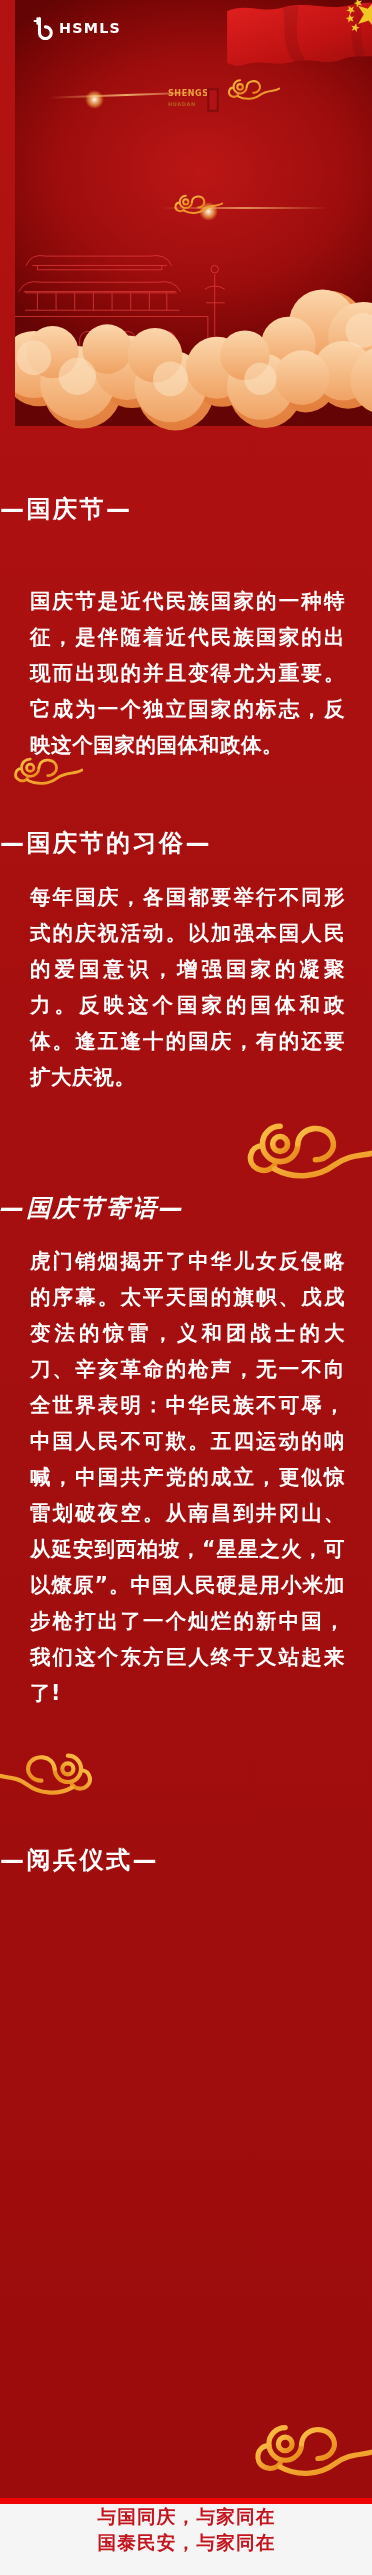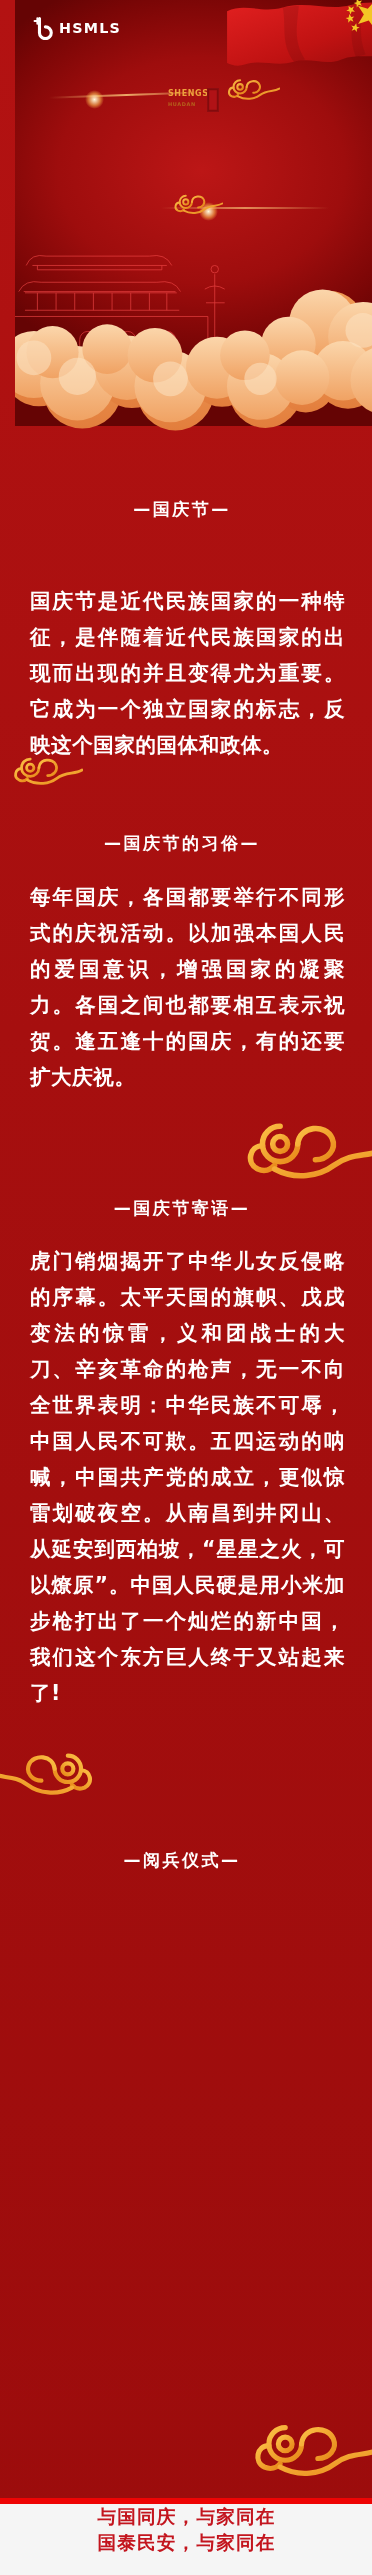--- a/index.html
+++ b/index.html
@@ -32,27 +32,27 @@
   .flare2{left:146px;top:207px;width:168px;opacity:.65;}
   .spark{position:absolute;width:18.6px;height:18.6px;border-radius:50%;
          background:radial-gradient(circle,#fff8dc 0%,rgba(255,190,80,.55) 45%,transparent 70%);}
   .spark1{left:70px;top:90px;}
   .spark2{left:184px;top:202px;}
   .tiananmen{position:absolute;left:0;top:243px;opacity:.8;}
   .clouds-band{position:absolute;left:0;top:287px;}
   .title-swirl{position:absolute;left:206px;top:72px;width:59px;opacity:.95;}
   .title-swirl2{position:absolute;left:153px;top:188px;width:55px;opacity:.95;}
   
-  .sec-heading{position:absolute;left:0;width:364px;text-align:center;color:#fff;
-               font-size:17px;font-weight:bold;letter-spacing:2.5px;line-height:30px;}
+  .sec-heading{position:absolute;left:0;width:364px;color:#fff;
+               font-size:24px;font-weight:bold;letter-spacing:2.5px;line-height:30px;}
   .sec-body{position:absolute;left:30px;width:315px;color:#fff;font-size:20.5px;font-weight:700;
             line-height:36px;text-align:justify;letter-spacing:0.6px;}
   .h1{top:494px;} .p1{top:543px;margin-top:40px;}
   .h2{top:828px;} .p2{top:879px;}
-  .h3{top:1193px;} .p3{top:1243px;}
+  .h3{top:1193px;font-style:italic;} .p3{top:1243px;}
   .h4{top:1826px;margin-top:19px;} .p4{top:1876px;}
   .orn{position:absolute;}
   .orn1{left:5px;top:748px;width:78px;}
   .orn2{right:-13.7px;top:1104px;width:158px;}
   .orn3{left:-12.4px;top:1739px;width:118px;transform:scaleX(-1);}
   .orn4{right:-11.2px;top:2407px;width:146px;}
   
   .divider{position:absolute;left:0;top:2498px;width:373px;height:6.2px;background:#ee0404;}
   .footer{position:absolute;left:0;top:2504px;width:373px;height:72px;background:#f5f5f5;
           text-align:center;box-sizing:border-box;}
@@ -198,21 +198,21 @@
   </div>
 
   <div class="sec-heading h1">—国庆节—</div>
   <div class="sec-body p1">国庆节是近代民族国家的一种特征，是伴随着近代民族国家的出现而出现的并且变得尤为重要。它成为一个独立国家的标志，反映这个国家的国体和政体。</div>
 
   <svg class="orn orn1" viewBox="0 0 170 95">
       <use href="#swirl"></use>
     </svg>
 
   <div class="sec-heading h2">—国庆节的习俗—</div>
-  <div class="sec-body p2">每年国庆，各国都要举行不同形式的庆祝活动。以加强本国人民的爱国意识，增强国家的凝聚力。各国之间也都要相互表示祝贺。逢五逢十的国庆，有的还要扩大庆祝。</div>
+  <div class="sec-body p2">每年国庆，各国都要举行不同形式的庆祝活动。以加强本国人民的爱国意识，增强国家的凝聚力。反映这个国家的国体和政体。逢五逢十的国庆，有的还要扩大庆祝。</div>
 
   <svg class="orn orn2" viewBox="0 0 170 95">
       <use href="#swirl"></use>
     </svg>
 
   <div class="sec-heading h3">—国庆节寄语—</div>
   <div class="sec-body p3">虎门销烟揭开了中华儿女反侵略的序幕。太平天国的旗帜、戊戌变法的惊雷，义和团战士的大刀、辛亥革命的枪声，无一不向全世界表明：中华民族不可辱，中国人民不可欺。五四运动的呐喊，中国共产党的成立，更似惊雷划破夜空。从南昌到井冈山、从延安到西柏坡，“星星之火，可以燎原”。中国人民硬是用小米加步枪打出了一个灿烂的新中国，我们这个东方巨人终于又站起来了!</div>
 
   <svg class="orn orn3" viewBox="0 0 170 95">
       <use href="#swirl"></use>

